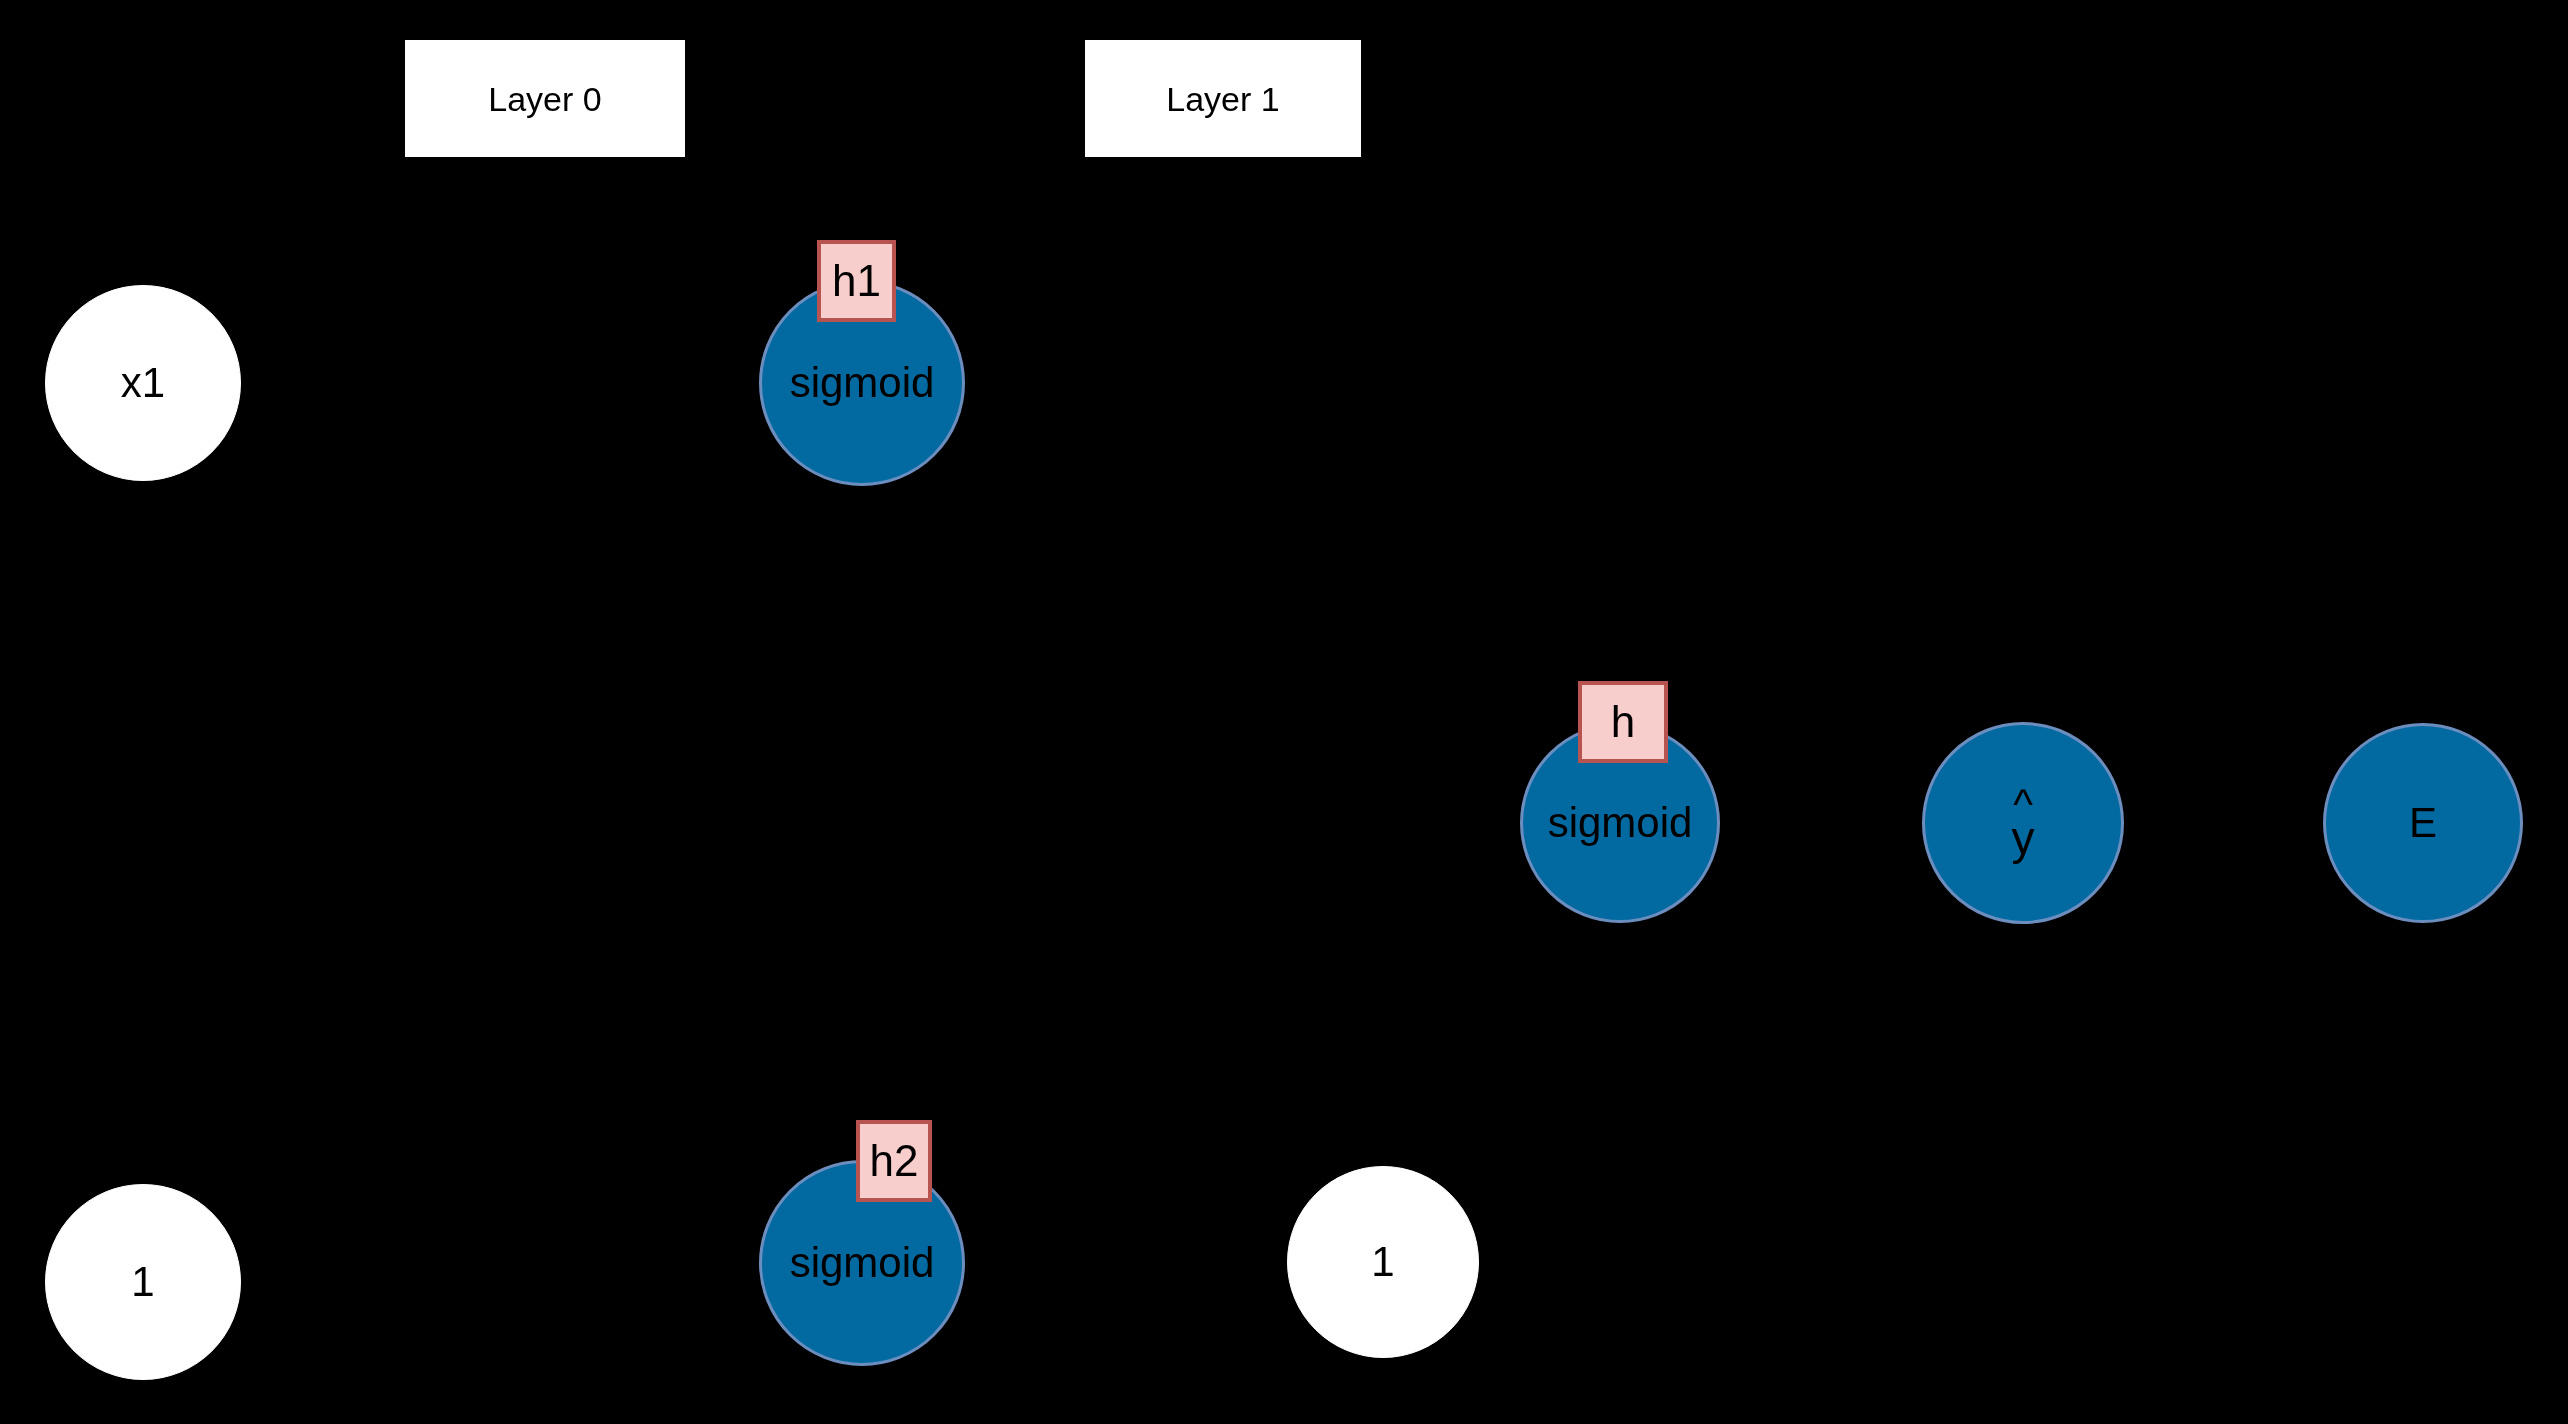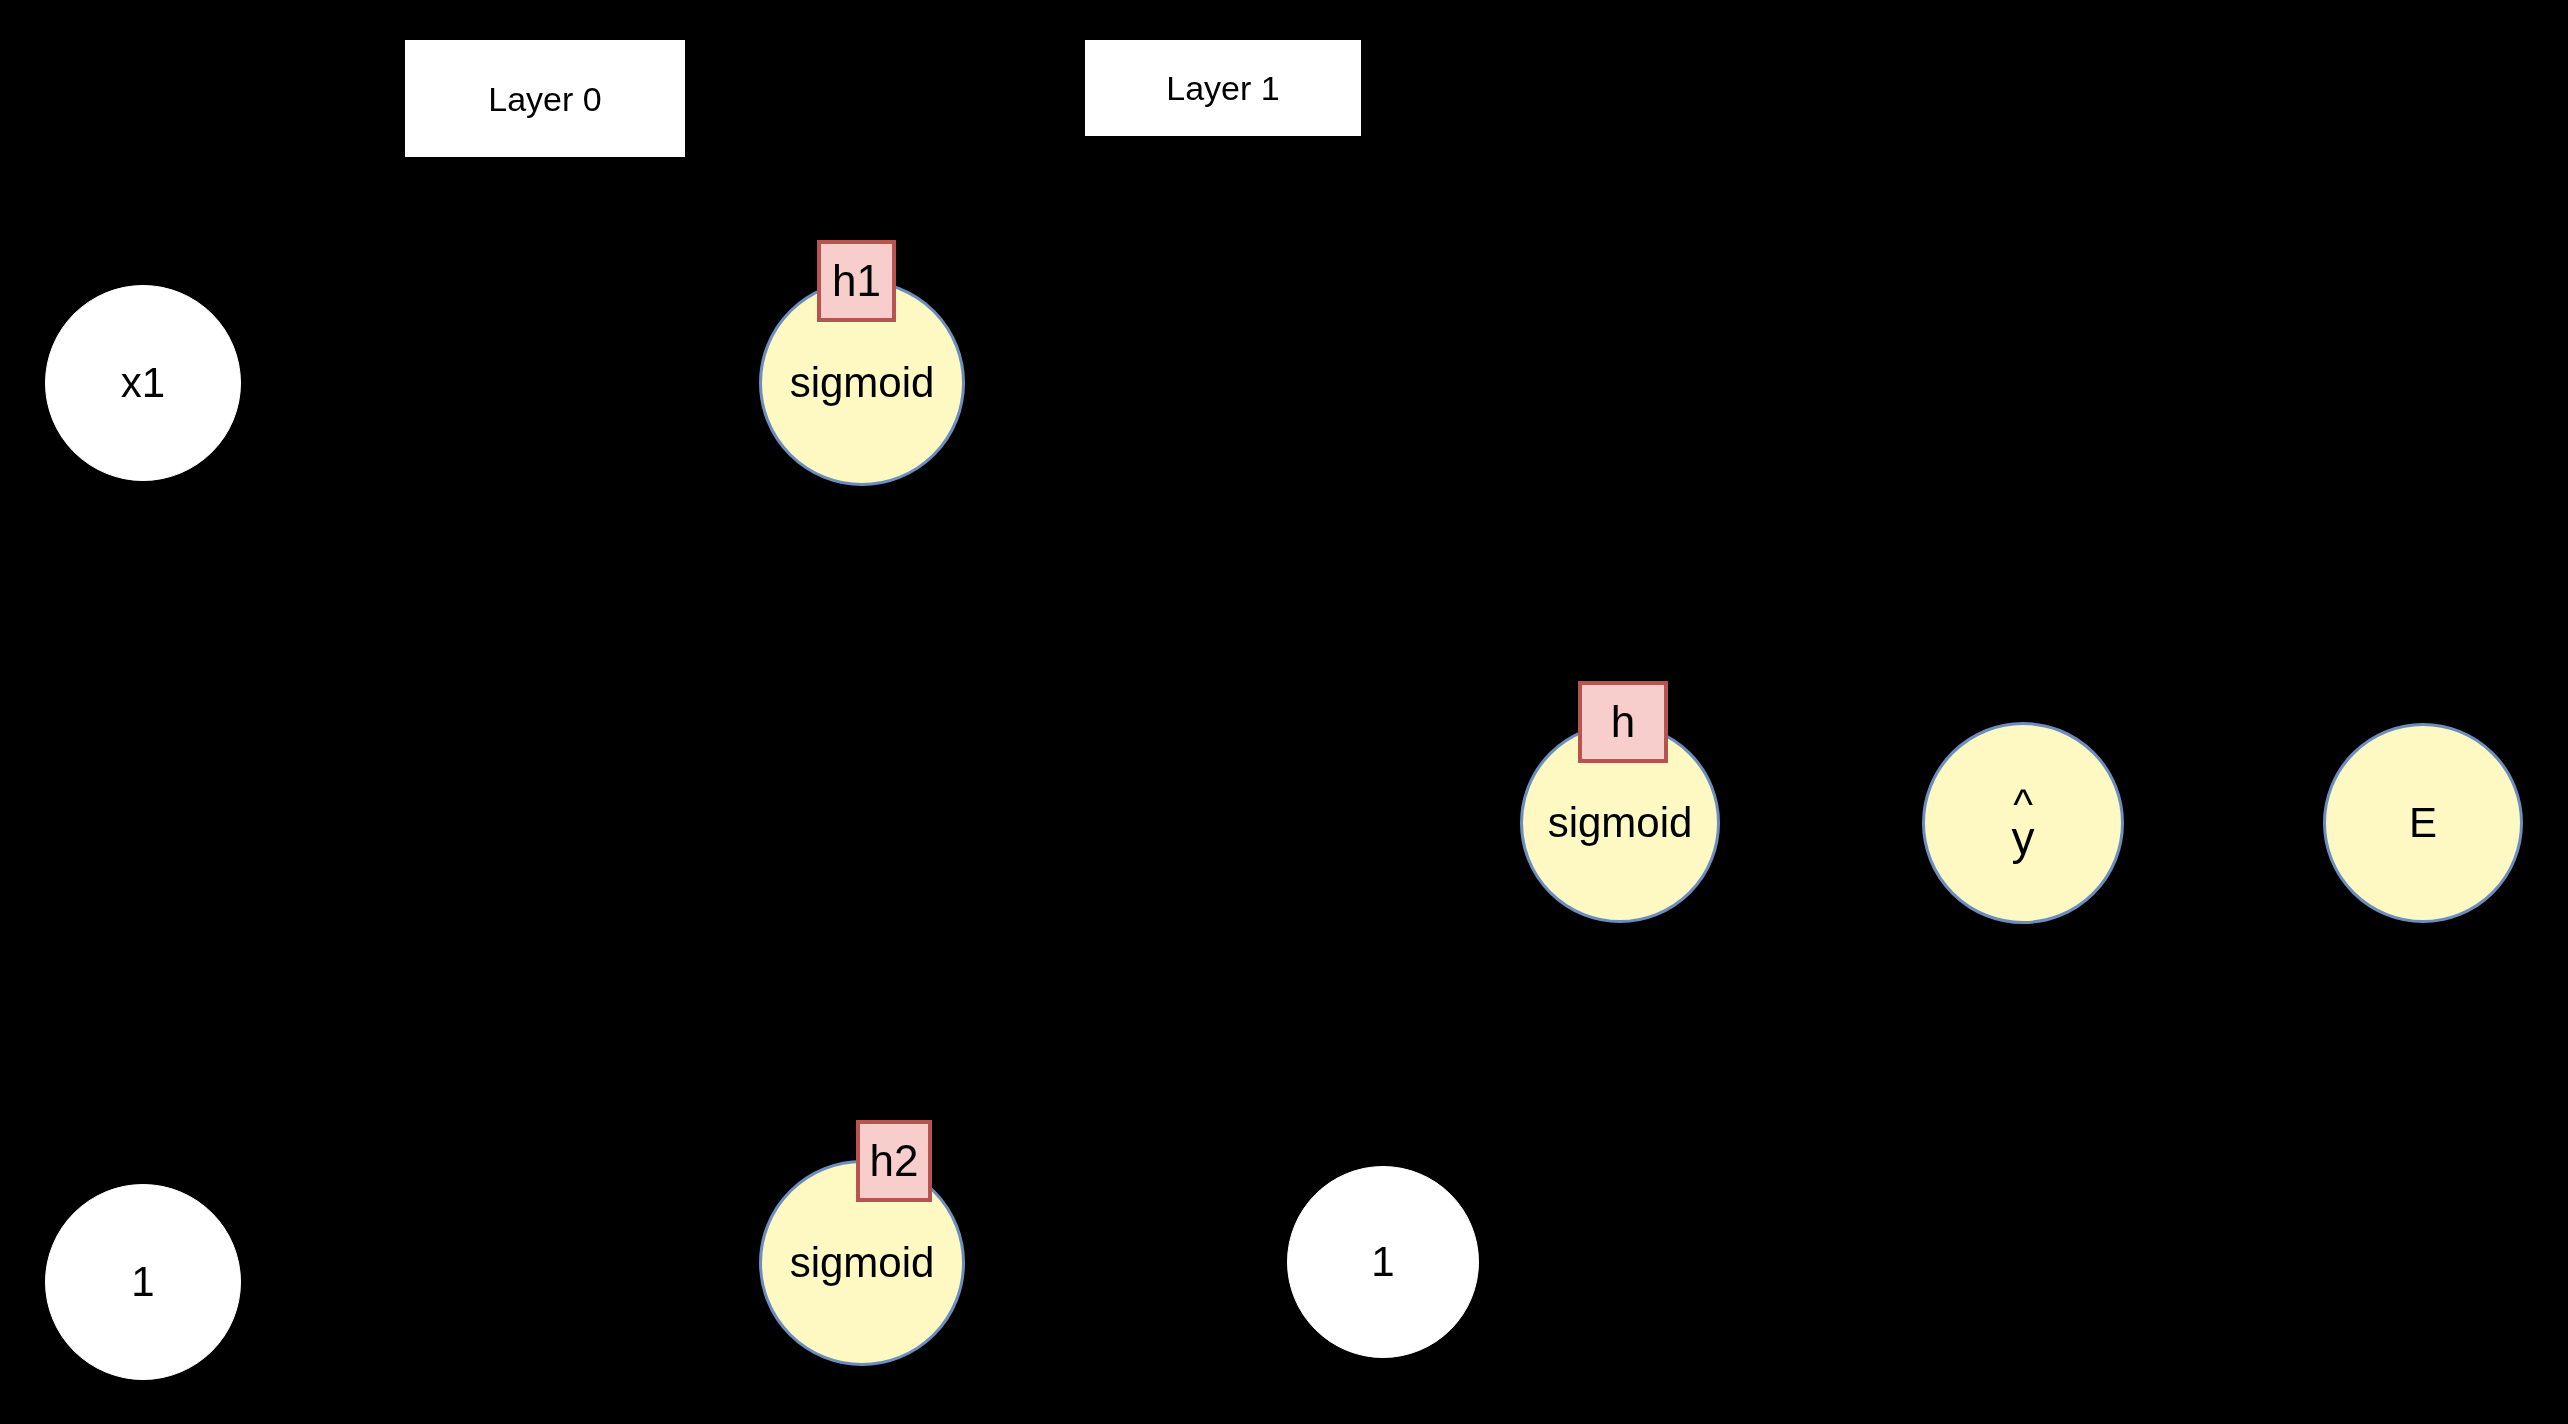--- a/index.html
+++ b/index.html
@@ -53,21 +53,21 @@
   }
 
   
   .node.plain {
     background: #ffffff;
     border: 1px solid #ffffff;
   }
 
   
   .node.blue {
-    background: #fef9c3;
+    background: #0369a1;
     border: 3px solid #6c8ebf;
   }
 
   
   .badge {
     position: absolute;
     background: #f8cecc;
     border: 4px solid #b85450;
     box-sizing: border-box;
     display: flex;
@@ -96,21 +96,21 @@
   .yhat .caret { font-size: 42px; }
 </style>
 </head>
 <body>
 
 <div id="canvas" style="width: 2568px; height: 1424px; background: rgb(0, 0, 0);">
 
   <div class="layer-box" id="layer-box-0" style="left: 405px; top: 40px; width: 280px; height: 117px;">
     <span class="layer-box-label">Layer 0</span>
   </div>
-  <div class="layer-box" id="layer-box-1" style="left: 1085px; top: 40px; width: 276px; height: 96px; align-items: center;">
+  <div class="layer-box" id="layer-box-1" style="left: 1085px; top: 40px; width: 276px; height: 117px; align-items: center;">
     <span class="layer-box-label">Layer 1</span>
   </div>
 
   <div class="node plain" id="node-x1" style="left: 45px; top: 285px; width: 196px; height: 196px;">
     <span class="node-label">x1</span>
   </div>
   <div class="node plain" id="node-bias0" style="left: 45px; top: 1184px; width: 196px; height: 196px;">
     <span class="node-label">1</span>
   </div>
   <div class="node blue" id="node-h1" style="left: 759px; top: 280px; width: 206px; height: 206px;">

